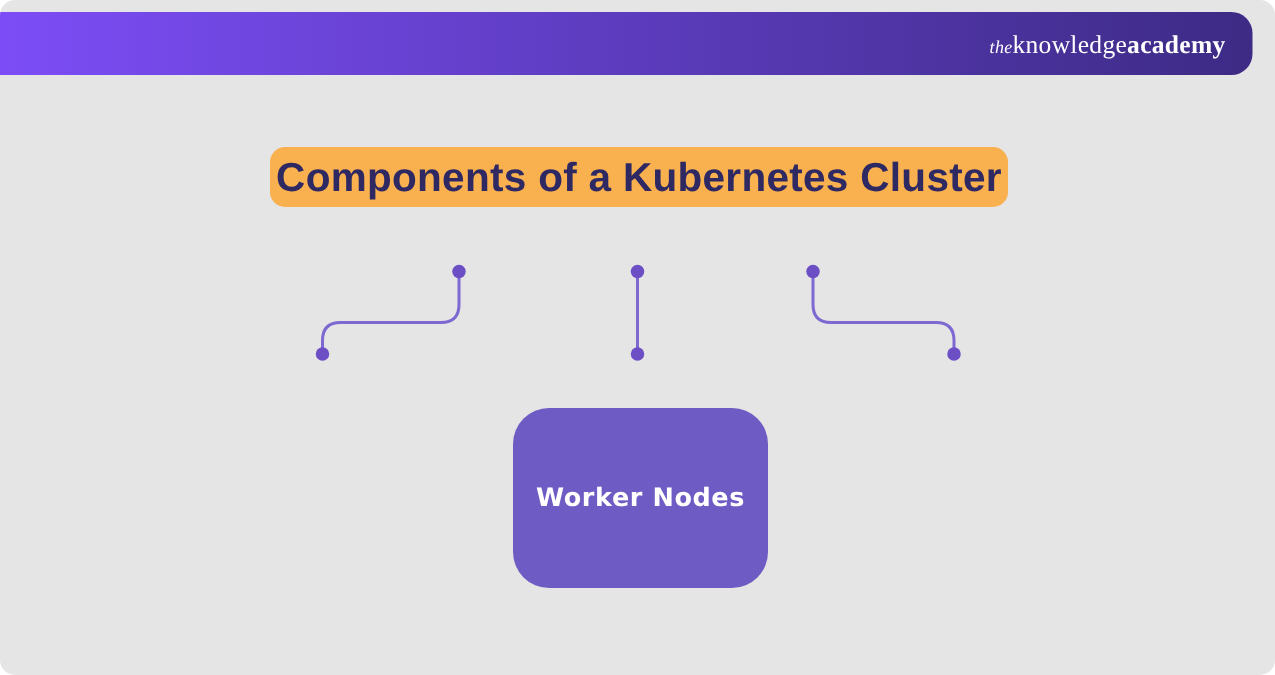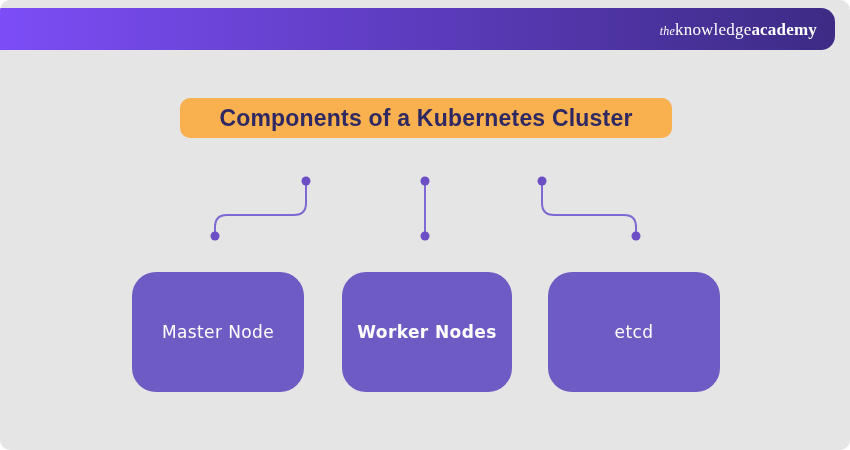--- a/index.html
+++ b/index.html
@@ -58,21 +58,21 @@
     width: 492px;
     height: 40px;
     background: var(--title-bg);
     border-radius: 10px;
     display: flex;
     align-items: center;
     justify-content: center;
   }
   .title-banner .title-text {
     color: var(--title-text);
-    font-size: 23px;
+    font-size: 27px;
     font-weight: bold;
     white-space: nowrap;
     letter-spacing: 0.2px;
   }
 
   
   .connectors {
     position: absolute;
     left: 0;
     top: 0;
@@ -142,25 +142,19 @@
       <circle class="connector-dot" cx="425" cy="236" r="4.5"></circle>
     </g>
 
     <g>
       <path class="connector-path" d="M542 181 V203 Q542 215 554 215 H624 Q636 215 636 227 V236"></path>
       <circle class="connector-dot" cx="542" cy="181" r="4.5"></circle>
       <circle class="connector-dot" cx="636" cy="236" r="4.5"></circle>
     </g>
   </svg>
 
-  <div class="node-box node-master">
-    <span class="node-label">Master Node</span>
-  </div>
 
   <div class="node-box node-worker">
     <span class="node-label">Worker Nodes</span>
   </div>
 
-  <div class="node-box node-etcd">
-    <span class="node-label">etcd</span>
-  </div>
 
 </div>
 
 </body></html>

